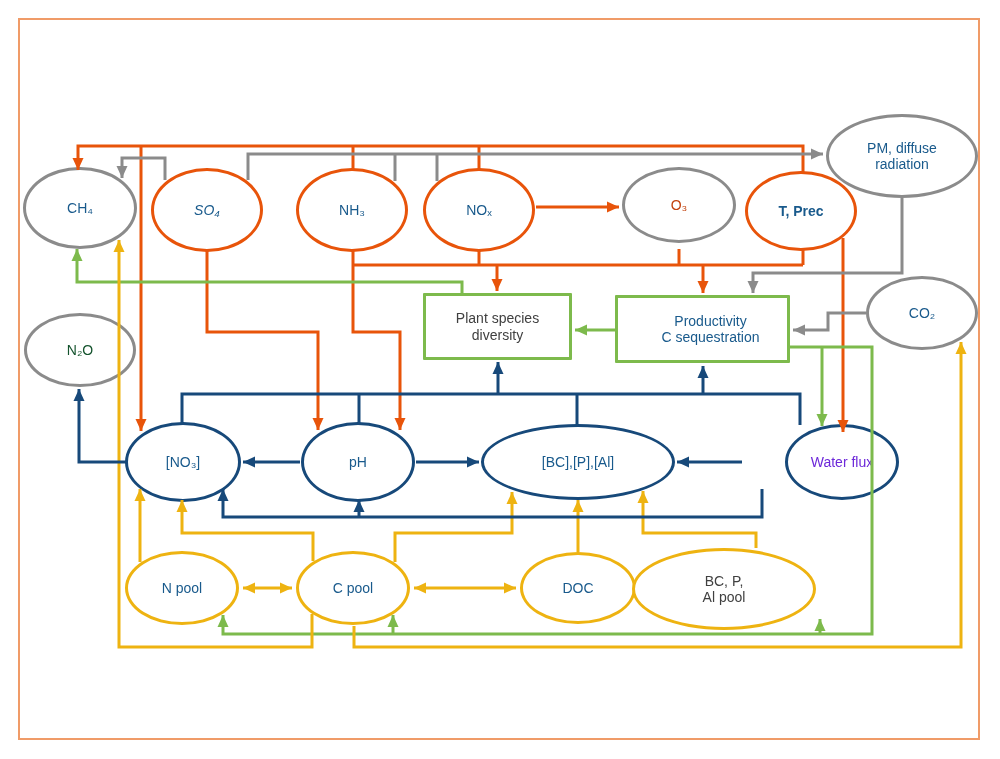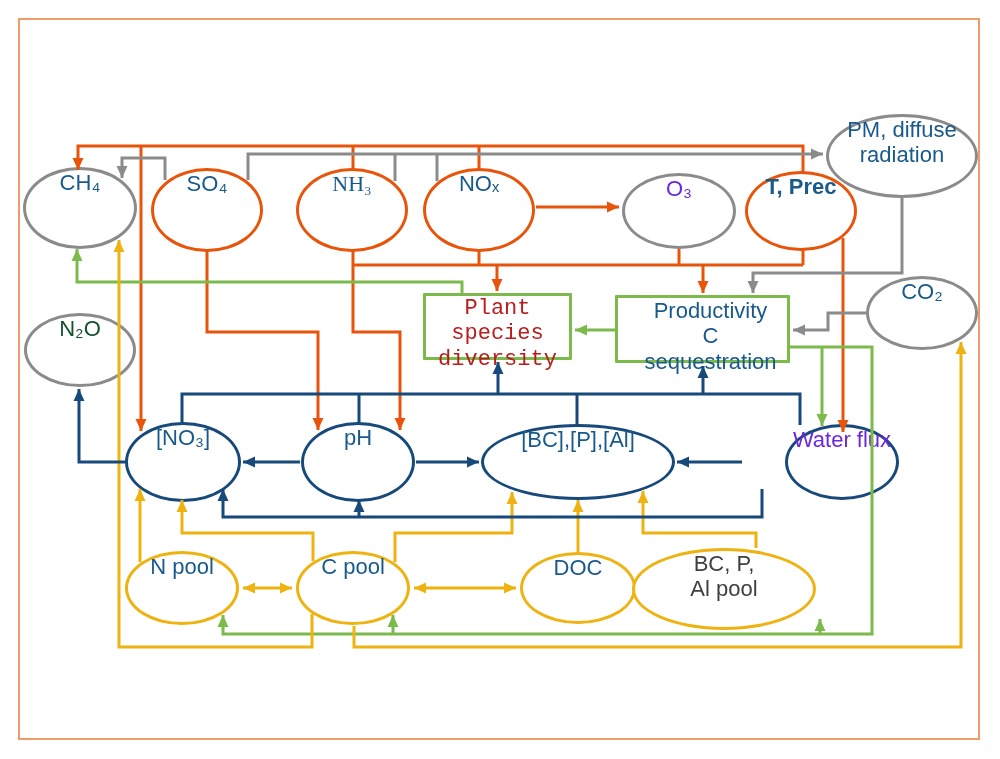--- a/index.html
+++ b/index.html
@@ -1,46 +1,46 @@
 <!DOCTYPE html>
 <html><head>
 <meta charset="utf-8">
 <style>
   html,body{margin:0;padding:0;background:#fff;}
   .canvas{position:relative;width:1000px;height:759px;background:#ffffff;
           font-family:"Liberation Sans",sans-serif;overflow:hidden;}
   .frame{position:absolute;left:18px;top:18px;width:962px;height:722px;
          border:2px solid #F09B68;box-sizing:border-box;}
-  #node-layer .node{position:absolute;display:flex;align-items:flex-start;justify-content:center;
+  #node-layer .node{position:absolute;display:flex;align-items:center;justify-content:center;
         background:#ffffff;border:3px solid #888;box-sizing:border-box;text-align:center;
-        color:#195A8C;font-size:22px;line-height:1.15;}
+        color:#195A8C;font-size:14px;line-height:1.15;}
   #node-layer .ellipse{border-radius:50%;}
   #node-layer .rect{border-radius:1px;}
   .label{white-space:pre-line;}
   #edge-layer{position:absolute;left:0;top:0;width:1000px;height:759px;pointer-events:none;}
 </style>
 </head>
 <body>
 
 <div class="canvas">
   <div class="frame"></div>
   <div id="node-layer">
       <div class="node ellipse" style="left: 23px; top: 167px; width: 114px; height: 82px; border-color: rgb(139, 139, 139); color: rgb(25, 90, 140);">
         <span class="label">CH₄</span>
       </div>
-      <div class="node ellipse" style="left: 151px; top: 168px; width: 112px; height: 84px; border-color: rgb(232, 84, 10); color: rgb(25, 90, 140);">
+      <div class="node ellipse" style="left: 151px; top: 168px; width: 112px; height: 84px; border-color: rgb(232, 84, 10); color: rgb(25, 90, 140); font-style: italic;">
         <span class="label">SO₄</span>
       </div>
-      <div class="node ellipse" style="left: 296px; top: 168px; width: 112px; height: 84px; border-color: rgb(232, 84, 10); color: rgb(25, 90, 140); font-family: Liberation Serif, serif;">
+      <div class="node ellipse" style="left: 296px; top: 168px; width: 112px; height: 84px; border-color: rgb(232, 84, 10); color: rgb(25, 90, 140);">
         <span class="label">NH₃</span>
       </div>
       <div class="node ellipse" style="left: 423px; top: 168px; width: 112px; height: 84px; border-color: rgb(232, 84, 10); color: rgb(25, 90, 140);">
         <span class="label">NOₓ</span>
       </div>
-      <div class="node ellipse" style="left: 622px; top: 173px; width: 114px; height: 76px; border-color: rgb(139, 139, 139); color: #6d28d9;">
+      <div class="node ellipse" style="left: 622px; top: 167px; width: 114px; height: 76px; border-color: rgb(139, 139, 139); color: #c2410c;">
         <span class="label">O₃</span>
       </div>
       <div class="node ellipse" style="left: 745px; top: 171px; width: 112px; height: 80px; border-color: rgb(232, 84, 10); color: rgb(25, 90, 140); font-weight: bold;">
         <span class="label">T, Prec</span>
       </div>
       <div class="node ellipse" style="left: 826px; top: 114px; width: 152px; height: 84px; border-color: rgb(139, 139, 139); color: rgb(25, 90, 140);">
         <span class="label">PM, diffuse
 radiation</span>
       </div>
       <div class="node ellipse" style="left: 866px; top: 276px; width: 112px; height: 74px; border-color: rgb(139, 139, 139); color: rgb(25, 90, 140);">
@@ -67,21 +67,21 @@
       <div class="node ellipse" style="left: 296px; top: 551px; width: 114px; height: 74px; border-color: rgb(238, 179, 17); color: rgb(25, 90, 140);">
         <span class="label">C pool</span>
       </div>
       <div class="node ellipse" style="left: 520px; top: 552px; width: 116px; height: 72px; border-color: rgb(238, 179, 17); color: rgb(25, 90, 140);">
         <span class="label">DOC</span>
       </div>
       <div class="node ellipse" style="left: 632px; top: 548px; width: 184px; height: 82px; border-color: rgb(238, 179, 17); color: #404040;">
         <span class="label">BC, P,
 Al pool</span>
       </div>
-      <div class="node rect" style="left: 423px; top: 293px; width: 149px; height: 67px; border-color: rgb(125, 186, 76); color: #b91c1c; font-family: Liberation Mono, monospace;">
+      <div class="node rect" style="left: 423px; top: 293px; width: 149px; height: 67px; border-color: rgb(125, 186, 76); color: #404040;">
         <span class="label">Plant species
 diversity</span>
       </div>
       <div class="node rect" style="left: 615px; top: 295px; width: 175px; height: 68px; border-color: rgb(125, 186, 76); color: rgb(25, 90, 140); padding-left: 16px;">
         <span class="label">Productivity
 C sequestration</span>
       </div>
     </div>
   <svg id="edge-layer" viewBox="0 0 1000 759" xmlns="http://www.w3.org/2000/svg">
       <polyline points="803,172 803,146 78,146 78,170" fill="none" stroke="#E8540A" stroke-width="3"></polyline>

